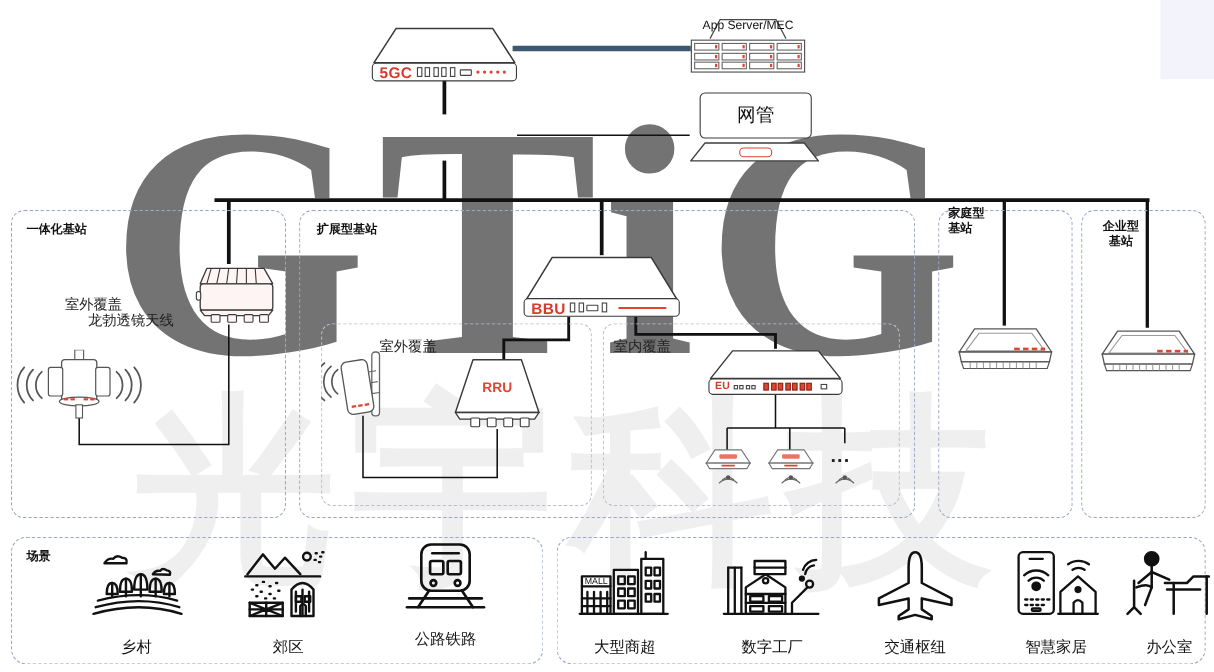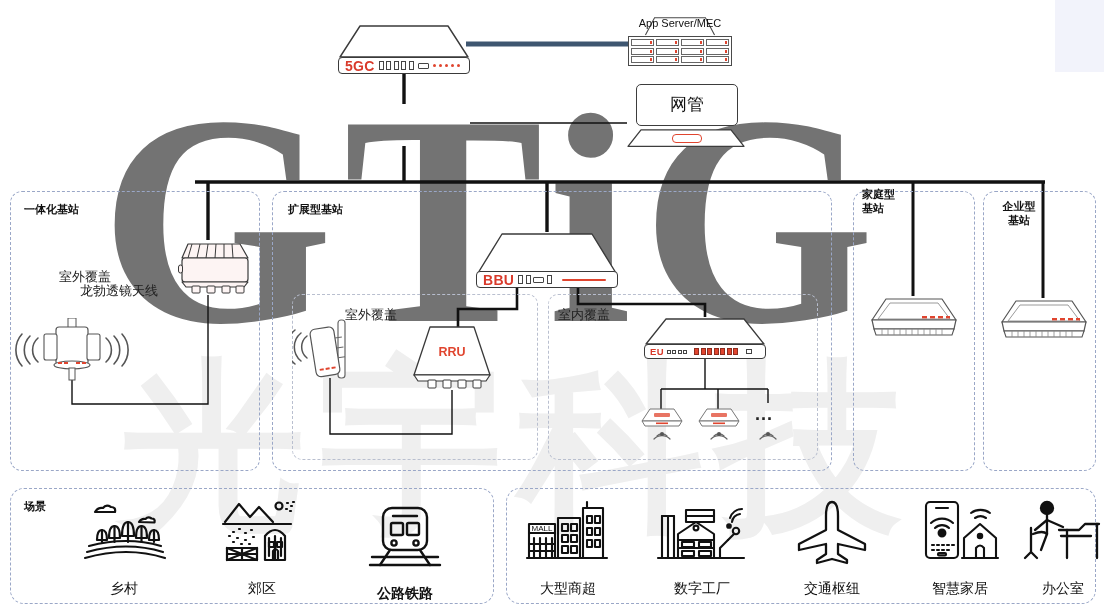--- a/index.html
+++ b/index.html
@@ -418,21 +418,21 @@
           <rect x="58" y="44" width="5" height="5"></rect>
         <path d="M54 62 L54 53 q2.5 -4 5 0 L59 62"></path>
         <path d="M8 50 L8 62 L38 62 L38 50 Z"></path>
         <path d="M8 50 L38 62 M38 50 L8 62 M23 50 L23 62 M8 56 L38 56"></path>
         <path d="M14 34 h1 M20 31 h1 M26 35 h1 M32 32 h1 M10 38 h1 M18 40 h1 M26 42 h1 M34 39 h1 M14 44 h1 M22 46 h1 M30 46 h1"></path>
       </g>
     </svg>
     <div class="cap">郊区</div>
   </div>
 
-  <div class="scn-item" style="left:350px;top:505px;width:110px;height:98px;font-weight:bold;">
+  <div class="scn-item" style="left:350px;top:492px;width:110px;height:98px;">
     <svg class="scn-icon" viewBox="0 0 78 64" width="78" height="64">
       <g fill="none" stroke="#111" stroke-width="2.4" stroke-linecap="round" stroke-linejoin="round">
         <rect x="17" y="3" width="44" height="42" rx="9"></rect>
         <path d="M27 11 L51 11"></path>
         <rect x="25" y="18" width="12" height="12" rx="1.5"></rect>
         <rect x="41" y="18" width="12" height="12" rx="1.5"></rect>
         <circle cx="28" cy="38" r="2.6"></circle>
           <circle cx="50" cy="38" r="2.6"></circle>
         <path d="M24 45 L14 60 M54 45 L64 60"></path>
         <path d="M6 52 L72 52"></path>

